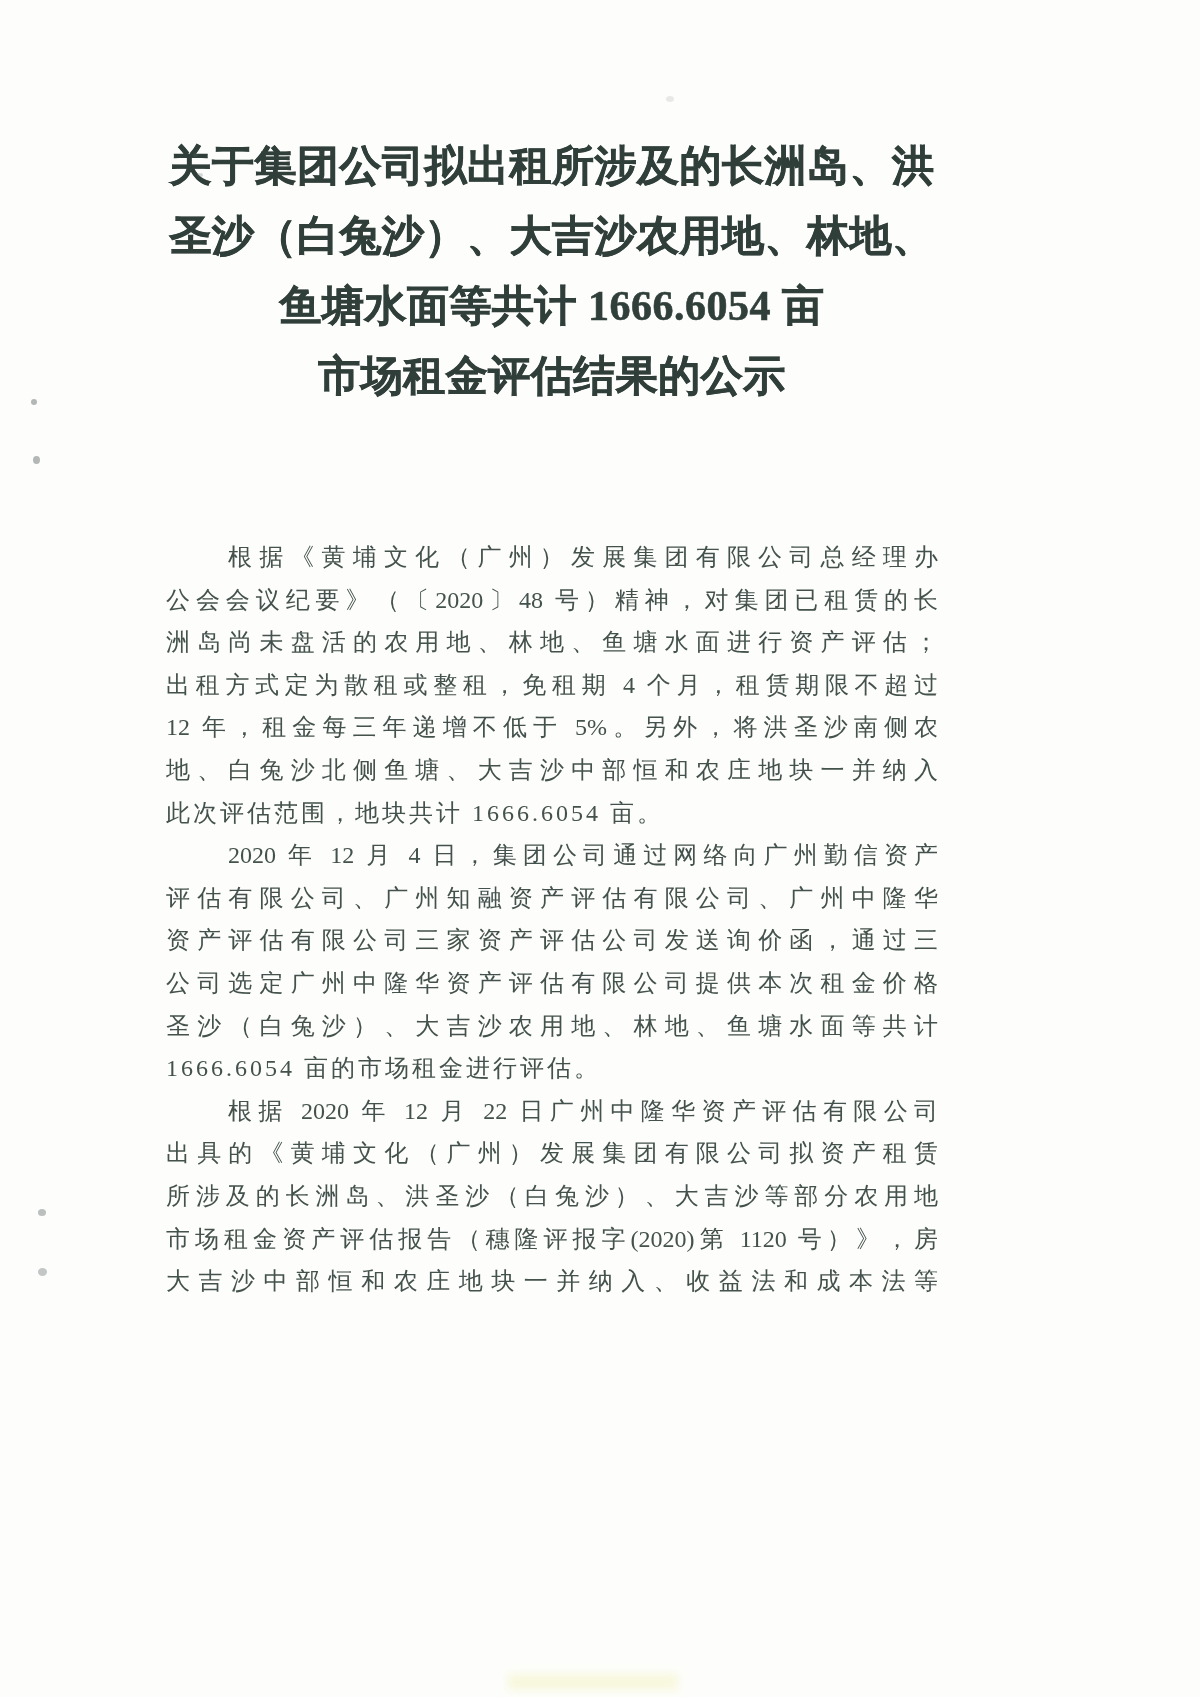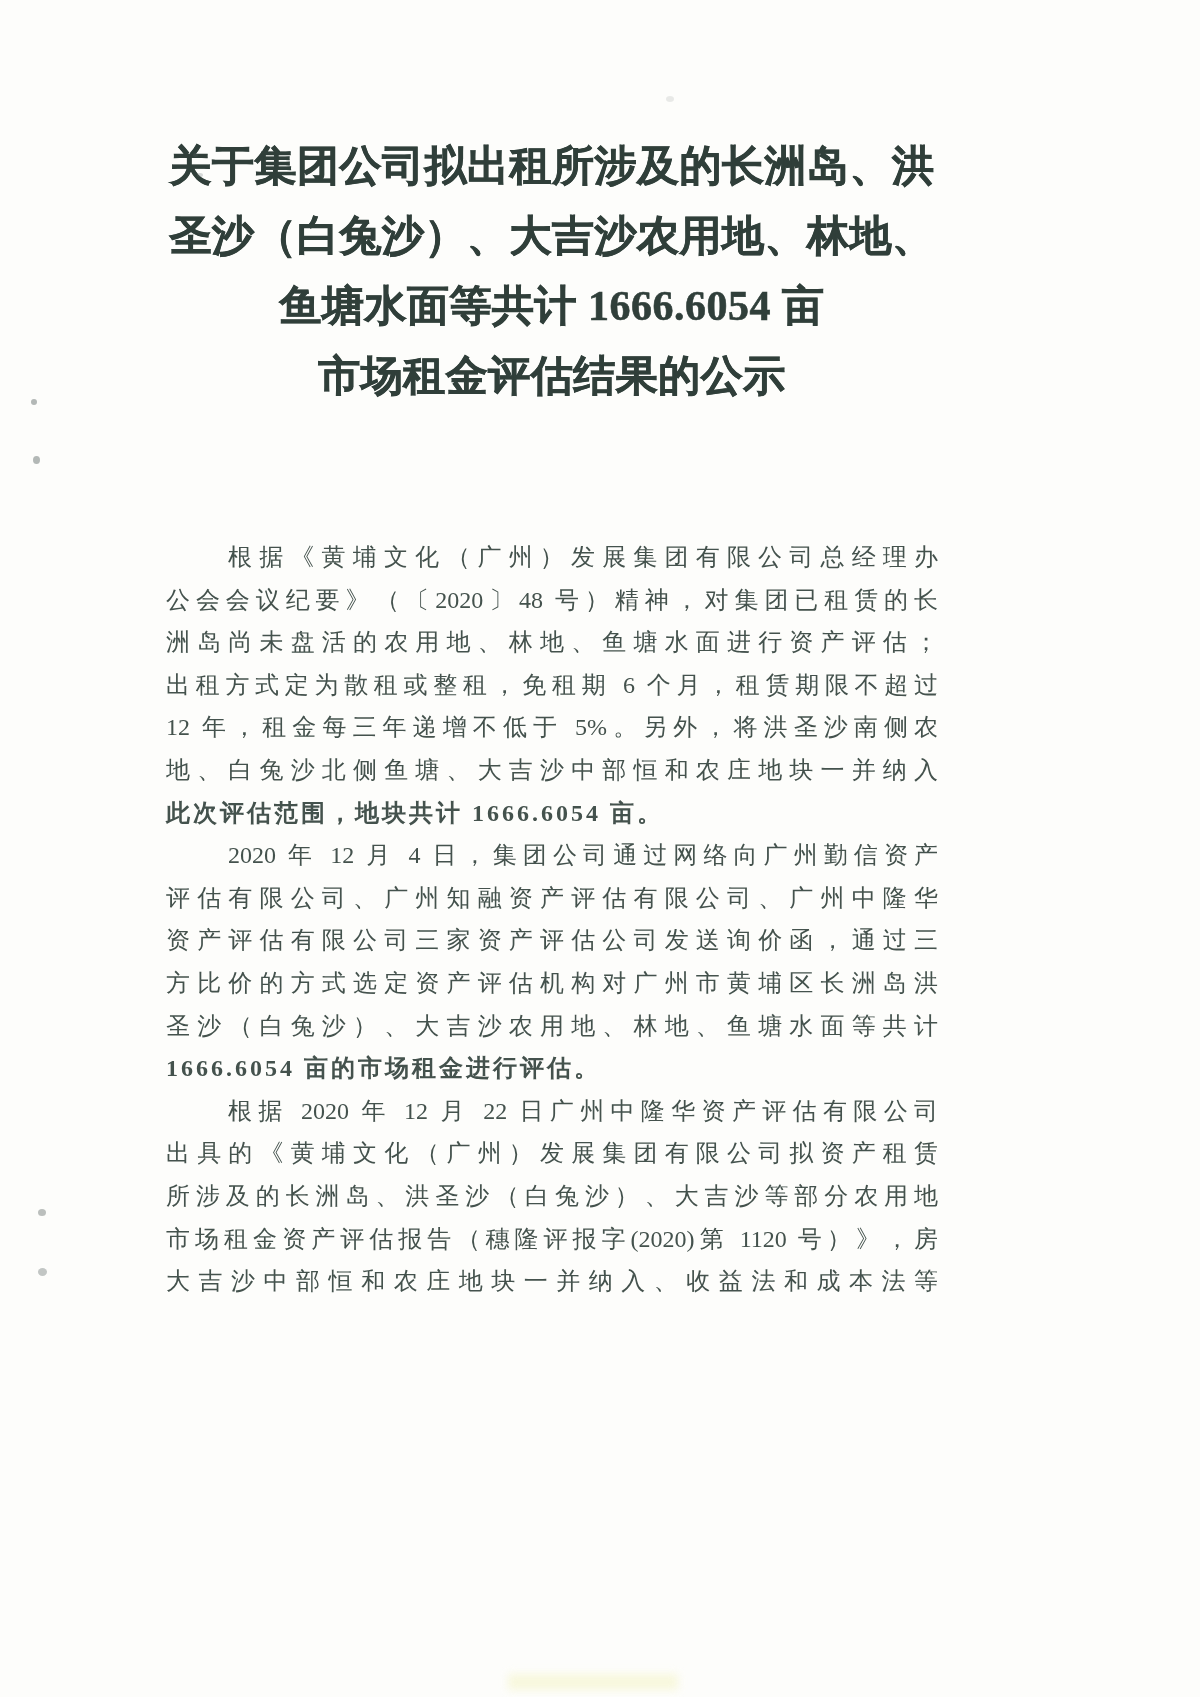--- a/index.html
+++ b/index.html
@@ -34,21 +34,21 @@
     line-height: 42.6px;
     color: #44524d;
   }
   .bline {
     height: 42.6px;
     text-align: justify;
     text-align-last: justify;
     text-justify: inter-character;
   }
   .bline.first { text-indent: 62px; }
-  .bline.end { text-align-last: left; letter-spacing: 3px; font-weight: bold; }
+  .bline.end { text-align-last: left; letter-spacing: 3px; }
   .speck {
     position: absolute;
     background: #6a7472;
     border-radius: 50%;
   }
   .smudge {
     position: absolute;
     left: 508px;
     top: 1674px;
     width: 170px;
@@ -69,31 +69,31 @@
     <div class="title-line">鱼塘水面等共计 1666.6054 亩</div>
     <div class="title-line">市场租金评估结果的公示</div>
   </div>
 
   <div class="body-block">
 
     <div>
       <div class="bline first">根据《黄埔文化（广州）发展集团有限公司总经理办</div>
       <div class="bline">公会会议纪要》（〔2020〕48 号）精神，对集团已租赁的长</div>
       <div class="bline">洲岛尚未盘活的农用地、林地、鱼塘水面进行资产评估；</div>
-      <div class="bline">出租方式定为散租或整租，免租期 6 个月，租赁期限不超过</div>
+      <div class="bline">出租方式定为散租或整租，免租期 4 个月，租赁期限不超过</div>
       <div class="bline">12 年，租金每三年递增不低于 5%。另外，将洪圣沙南侧农</div>
       <div class="bline">地、白兔沙北侧鱼塘、大吉沙中部恒和农庄地块一并纳入</div>
       <div class="bline end">此次评估范围，地块共计 1666.6054 亩。</div>
     </div>
 
     <div>
       <div class="bline first">2020 年 12 月 4 日，集团公司通过网络向广州勤信资产</div>
       <div class="bline">评估有限公司、广州知融资产评估有限公司、广州中隆华</div>
       <div class="bline">资产评估有限公司三家资产评估公司发送询价函，通过三</div>
-      <div class="bline">方比价的方式选定资产评估机构对广州市黄埔区长洲岛洪</div>
+      <div class="bline">公司选定广州中隆华资产评估有限公司提供本次租金价格</div>
       <div class="bline">圣沙（白兔沙）、大吉沙农用地、林地、鱼塘水面等共计</div>
       <div class="bline end">1666.6054 亩的市场租金进行评估。</div>
     </div>
 
 
     <div>
       <div class="bline first">根据 2020 年 12 月 22 日广州中隆华资产评估有限公司</div>
       <div class="bline">出具的《黄埔文化（广州）发展集团有限公司拟资产租赁</div>
       <div class="bline">所涉及的长洲岛、洪圣沙（白兔沙）、大吉沙等部分农用地</div>
       <div class="bline">市场租金资产评估报告（穗隆评报字(2020)第 1120 号）》，房</div>

